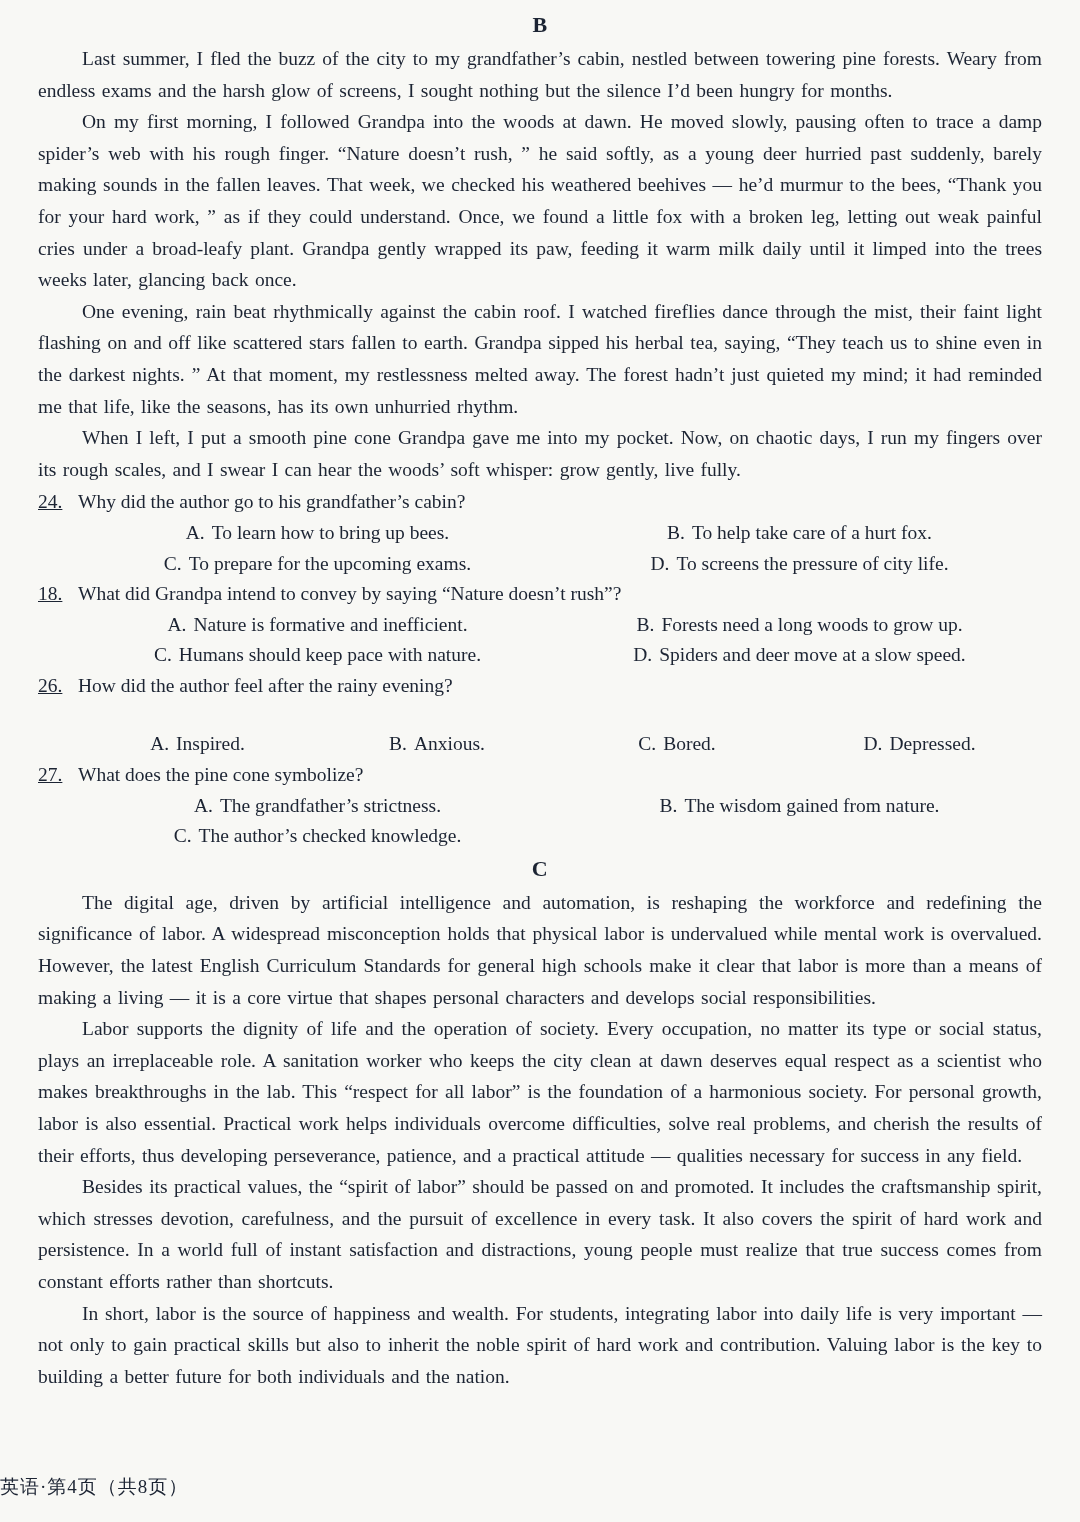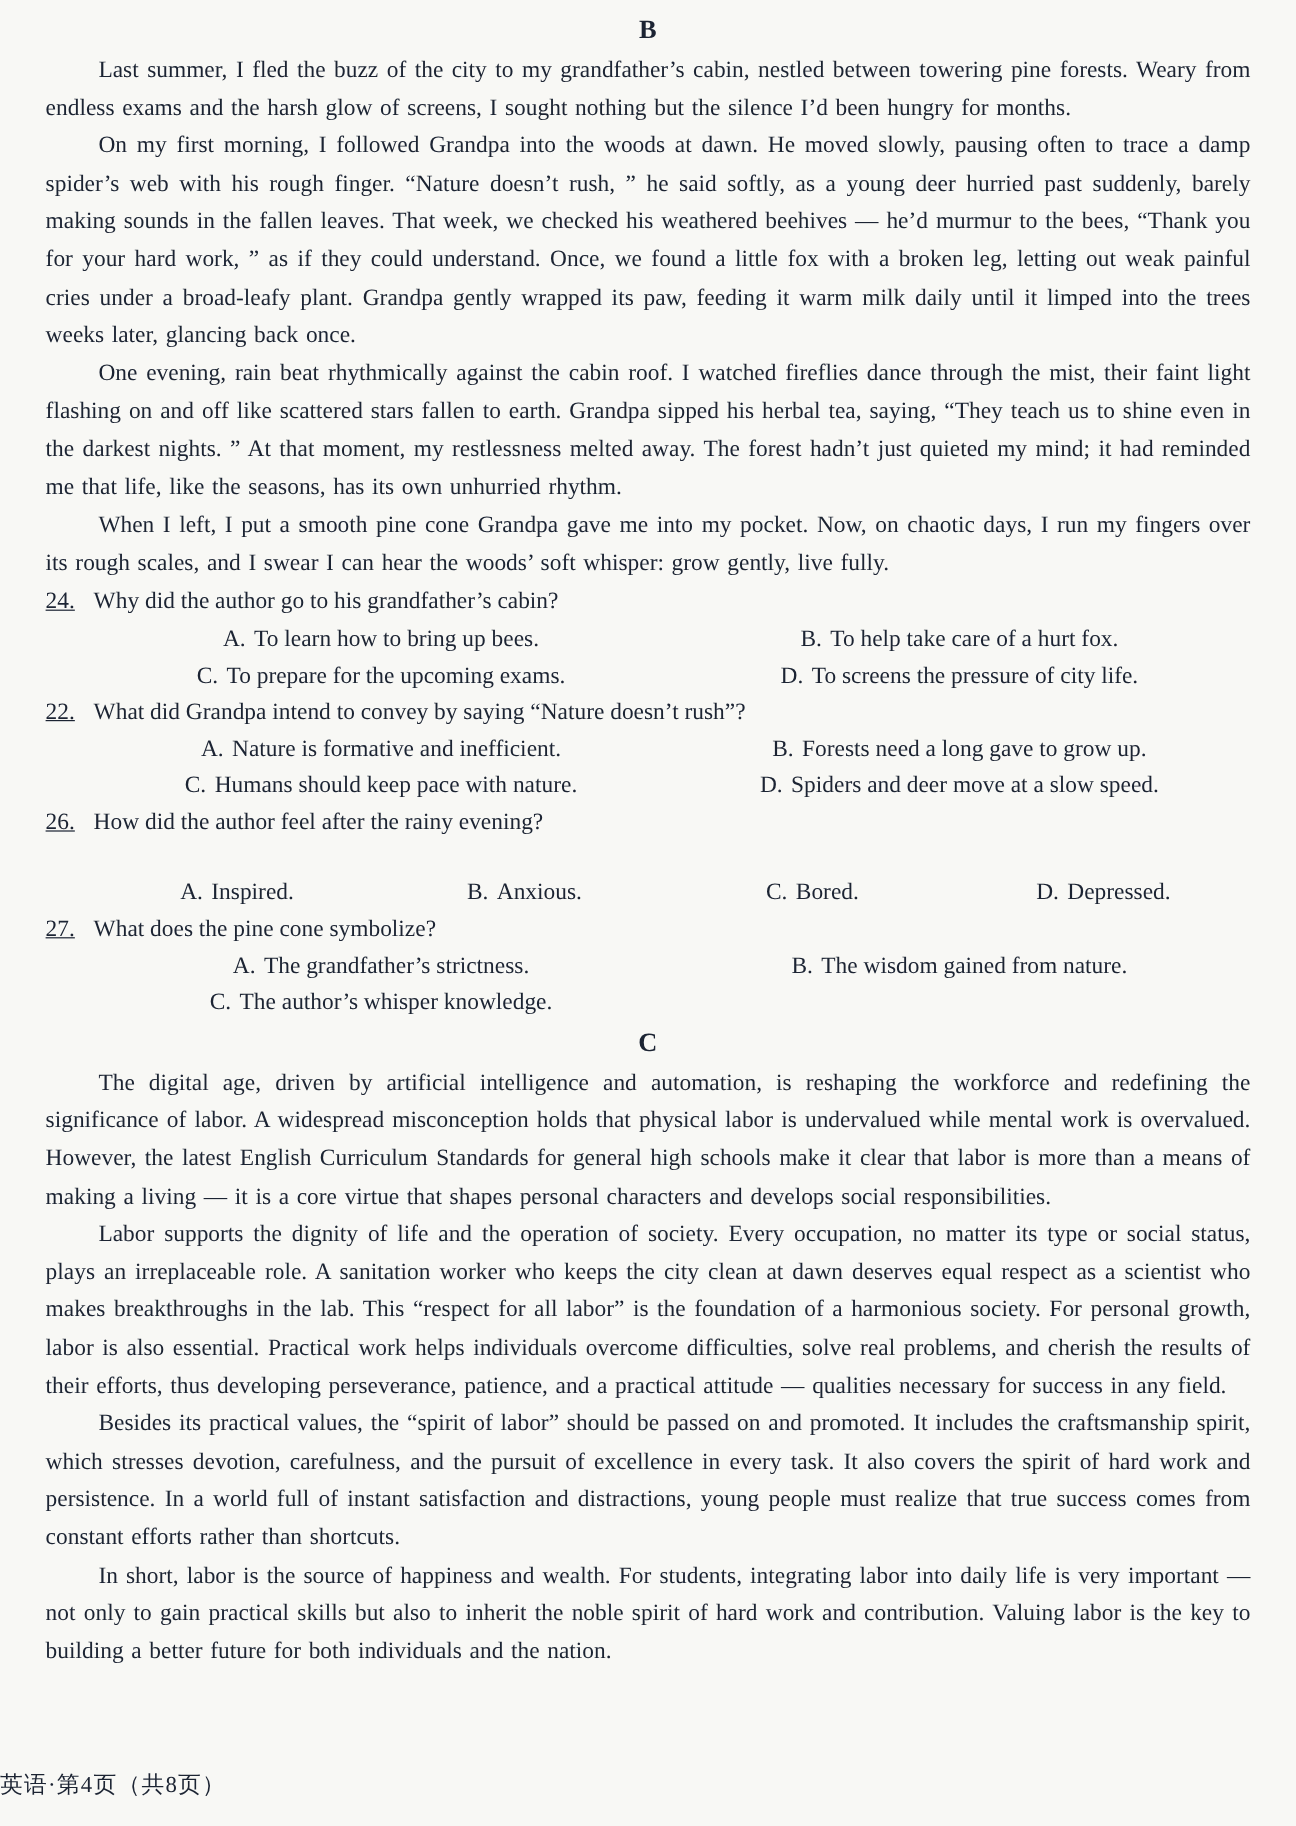--- a/index.html
+++ b/index.html
@@ -69,26 +69,26 @@
       <div class="opts cols-2">
         <div class="opt"><span class="opt-label">A.</span><span class="opt-text">To learn how to bring up bees.</span></div>
         <div class="opt"><span class="opt-label">B.</span><span class="opt-text">To help take care of a hurt fox.</span></div>
         <div class="opt"><span class="opt-label">C.</span><span class="opt-text">To prepare for the upcoming exams.</span></div>
         <div class="opt"><span class="opt-label">D.</span><span class="opt-text">To screens the pressure of city life.</span></div>
       </div>
     </div>
 
     <div class="question">
       <div class="q-head">
-        <span class="q-num">22.</span>
+        <span class="q-num">18.</span>
         <span class="q-text">What did Grandpa intend to convey by saying “Nature doesn’t rush”?</span>
       </div>
       <div class="opts cols-2">
         <div class="opt"><span class="opt-label">A.</span><span class="opt-text">Nature is formative and inefficient.</span></div>
-        <div class="opt"><span class="opt-label">B.</span><span class="opt-text">Forests need a long gave to grow up.</span></div>
+        <div class="opt"><span class="opt-label">B.</span><span class="opt-text">Forests need a long woods to grow up.</span></div>
         <div class="opt"><span class="opt-label">C.</span><span class="opt-text">Humans should keep pace with nature.</span></div>
         <div class="opt"><span class="opt-label">D.</span><span class="opt-text">Spiders and deer move at a slow speed.</span></div>
       </div>
     </div>
 
     <div class="question">
       <div class="q-head">
         <span class="q-num">26.</span>
         <span class="q-text">How did the author feel after the rainy evening?</span>
       </div>
@@ -101,21 +101,21 @@
     </div>
 
     <div class="question">
       <div class="q-head">
         <span class="q-num">27.</span>
         <span class="q-text">What does the pine cone symbolize?</span>
       </div>
       <div class="opts cols-2">
         <div class="opt"><span class="opt-label">A.</span><span class="opt-text">The grandfather’s strictness.</span></div>
         <div class="opt"><span class="opt-label">B.</span><span class="opt-text">The wisdom gained from nature.</span></div>
-        <div class="opt"><span class="opt-label">C.</span><span class="opt-text">The author’s whisper knowledge.</span></div>
+        <div class="opt"><span class="opt-label">C.</span><span class="opt-text">The author’s checked knowledge.</span></div>
       </div>
     </div>
 
   </div>
 
   <div class="sec-title">C</div>
 
   <p class="para">The digital age, driven by artificial intelligence and automation, is reshaping the workforce and redefining the significance of labor. A widespread misconception holds that physical labor is undervalued while mental work is overvalued. However, the latest English Curriculum Standards for general high schools make it clear that labor is more than a means of making a living — it is a core virtue that shapes personal characters and develops social responsibilities.</p>
   <p class="para">Labor supports the dignity of life and the operation of society. Every occupation, no matter its type or social status, plays an irreplaceable role. A sanitation worker who keeps the city clean at dawn deserves equal respect as a scientist who makes breakthroughs in the lab. This “respect for all labor” is the foundation of a harmonious society. For personal growth, labor is also essential. Practical work helps individuals overcome difficulties, solve real problems, and cherish the results of their efforts, thus developing perseverance, patience, and a practical attitude — qualities necessary for success in any field.</p>
   <p class="para">Besides its practical values, the “spirit of labor” should be passed on and promoted. It includes the craftsmanship spirit, which stresses devotion, carefulness, and the pursuit of excellence in every task. It also covers the spirit of hard work and persistence. In a world full of instant satisfaction and distractions, young people must realize that true success comes from constant efforts rather than shortcuts.</p>

